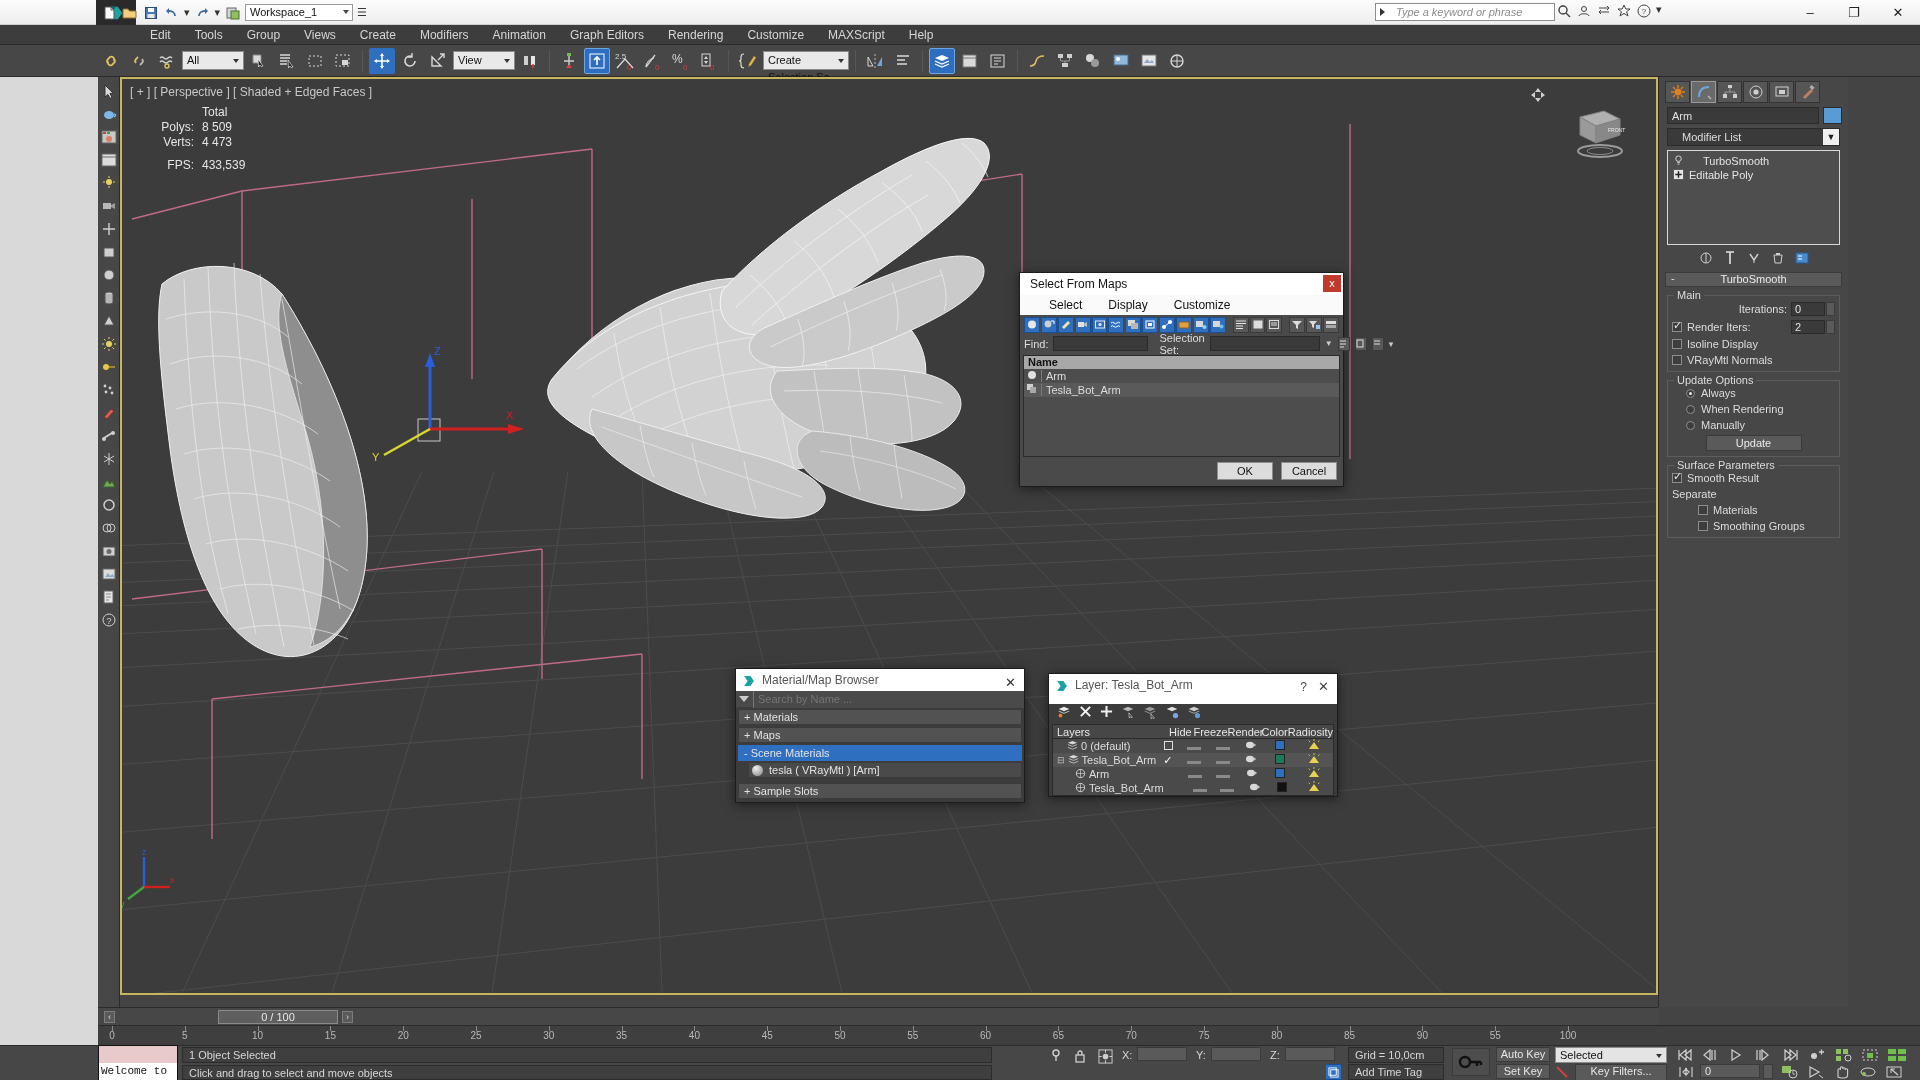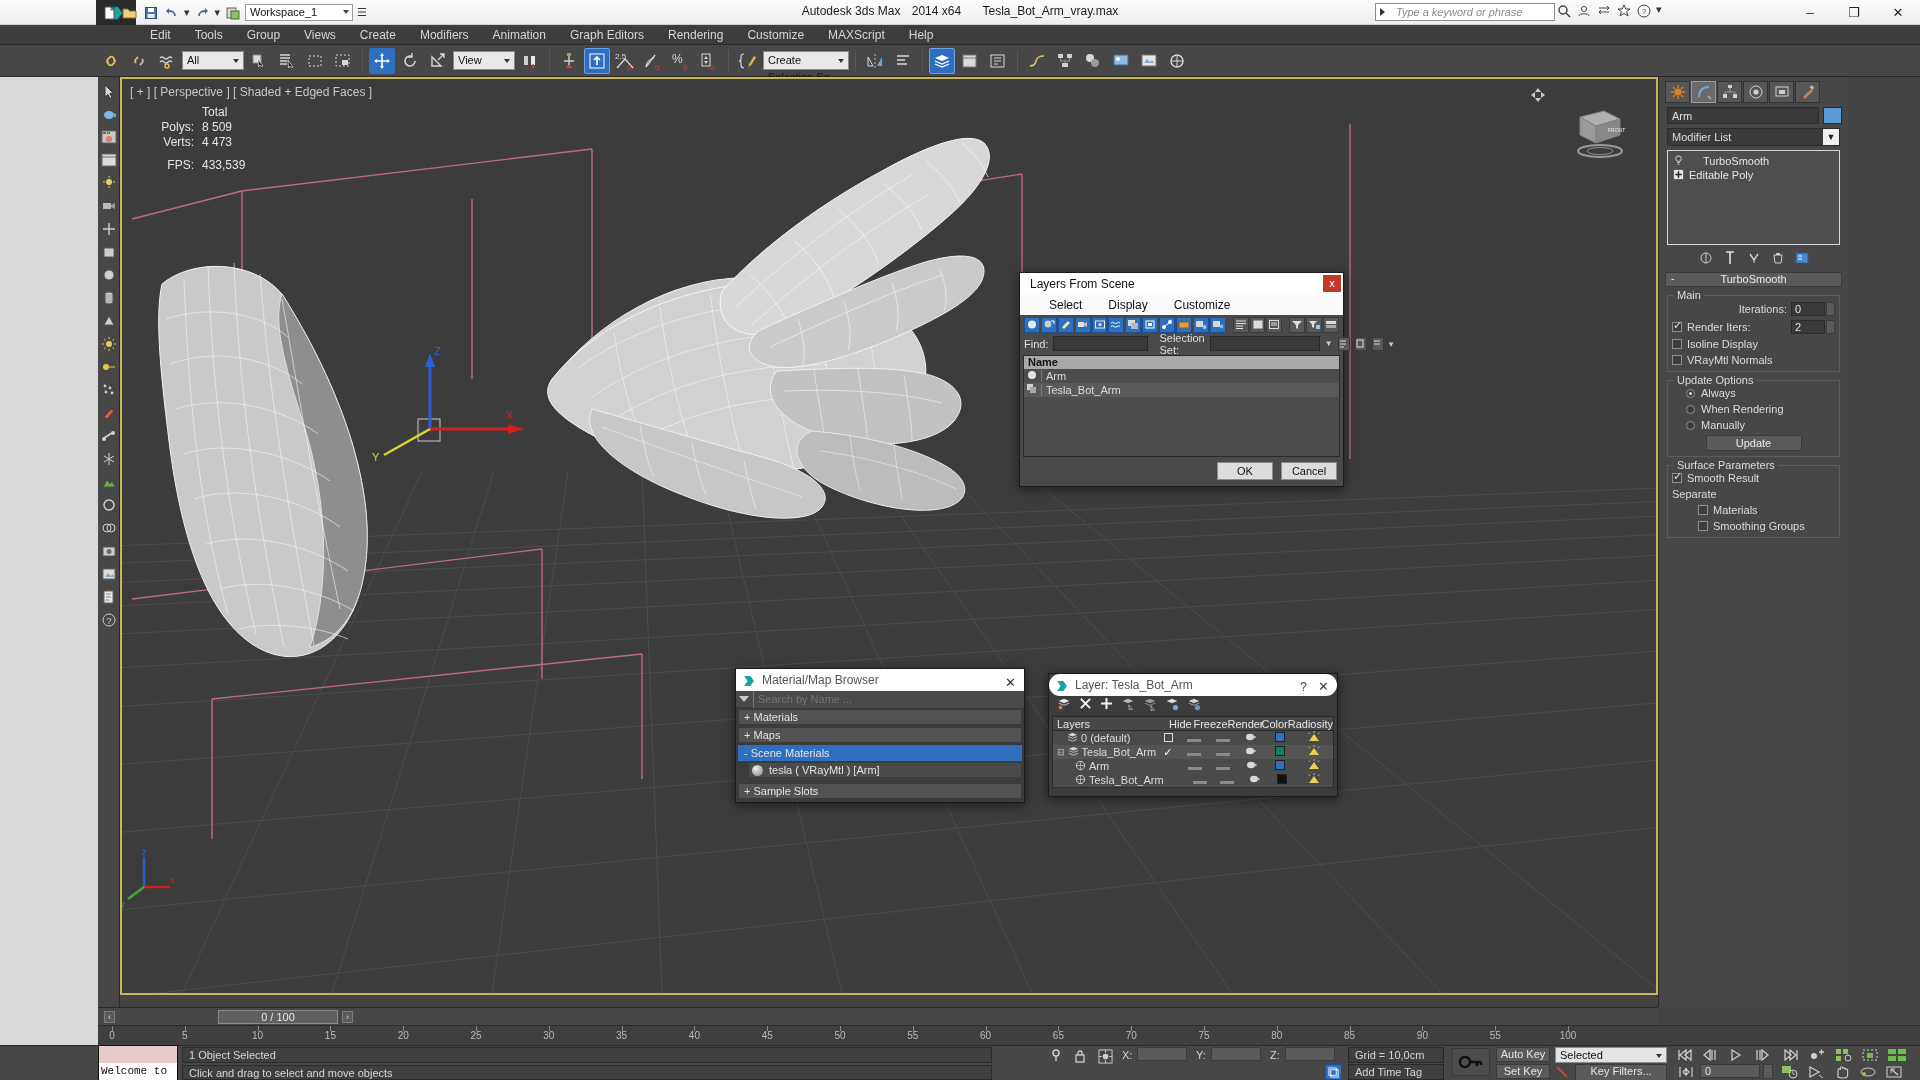--- a/index.html
+++ b/index.html
@@ -152,22 +152,22 @@
   .mmb-item { height:16px; margin:1px 2px 0 12px; background:#4a4a4a; border:1px solid #3b3b3b;
               font-size:11px; color:#e2e2e2; line-height:14px; padding-left:20px; position:relative;}
   .mmb-item .sph{position:absolute; left:3px; top:2px; width:11px;height:11px;border-radius:50%;
                  background:radial-gradient(circle at 35% 30%, #f0f0f0, #808080);}
 
   
   .lay {
     position:absolute; left:1048px; top:673px; width:290px; height:124px;
     background:#3c3c3c; border:1px solid #1c1c1c; box-shadow:0 2px 10px rgba(0,0,0,.5);
   }
-  .lay-title{ height:22px; background:#fff; color:#555; font-size:12px; line-height:22px;
-              padding-left:26px; position:relative;border-radius:11px;}
+  .lay-title{ height:30px; background:#fff; color:#555; font-size:12px; line-height:22px;
+              padding-left:26px; position:relative;}
   .lay-title .ic{position:absolute;left:6px;top:4px;width:14px;height:14px;}
   .lay-title .q{position:absolute;right:30px;top:2px;color:#444;font-size:12px;}
   .lay-title .x{position:absolute;right:8px;top:2px;color:#444;font-size:13px;}
   .lay-tools{ height:18px; display:flex; align-items:center; gap:8px; padding-left:8px;}
   .lay-grid{ margin:2px 3px; border:1px solid #2b2b2b; background:#4a4a4a;}
   .lay-hdr{ display:flex; font-size:11px; color:#e6e6e6; height:14px; align-items:center;
             background:#474747; border-bottom:1px solid #2b2b2b;}
   .lay-hdr div{ text-align:center; }
   .lay-row{ display:flex; font-size:11px; color:#dcdcdc; height:14px; align-items:center;}
   .lay-row.alt{ background:#545454; }
@@ -185,21 +185,21 @@
   }
   .cp-tabs{ display:flex; gap:1px; padding:4px 4px 2px 6px;}
   .cp-tab{ width:25px;height:22px; background:#565656; border:1px solid #333;
            display:flex;align-items:center;justify-content:center;}
   .cp-tab.active{ background:#6a6a6a; border-color:#9a9a9a;}
   .cp-name{ display:flex; padding:2px 6px 0 8px; gap:4px; }
   .cp-name input{ flex:1; height:17px; background:#3a3a3a; border:1px solid #2b2b2b;
                   color:#e0e0e0; font-size:11px; padding-left:4px;}
   .cp-color{ width:19px;height:17px; background:#5b9bd5; border:1px solid #2b2b2b;}
   .cp-modlist{ margin:4px 8px 0 8px; height:18px; background:#3a3a3a; border:1px solid #2b2b2b;
-               color:#ddd; font-size:11px; line-height:16px; padding-left:4px; position:relative;}
+               color:#ddd; font-size:11px; line-height:16px; padding-left:14px; position:relative;}
   .cp-modlist .arw{ position:absolute; right:0; top:0; width:16px;height:16px; background:#f0f0f0;
                     display:flex;align-items:center;justify-content:center; color:#222; font-size:9px;}
   .cp-stack{ margin:4px 8px 0 8px; height:95px; background:#4e4e4e; border:1px solid #d8d8d8;
              padding:3px 2px;}
   .cp-stack .srow{ height:14px; font-size:11px; color:#e4e4e4; display:flex; align-items:center; gap:5px;
                    padding-left:3px;}
   .cp-stackbtns{ display:flex; justify-content:center; gap:6px; margin-top:5px; }
   .cp-sb{ width:18px;height:16px; display:flex;align-items:center;justify-content:center;}
   .roll-hdr{ margin:6px 6px 0 6px; background:#5a5a5a; border:1px solid #3b3b3b; height:15px;
              font-size:11px; color:#eaeaea; text-align:center; line-height:13px; position:relative;}
@@ -312,25 +312,20 @@
             <rect x="1" y="2" width="9" height="10" fill="#d7d7d7" stroke="#666"></rect>
             <rect x="5" y="5" width="8" height="8" fill="#8fbf5f" stroke="#4a7030"></rect>
           </svg>
       </span>
       <div class="ws-combo">
         <span>Workspace_1</span>
         <span class="arw"></span>
       </div>
       <span class="ws-caret">☰</span>
     </div>
-    <div class="title-center">
-      <span>Autodesk 3ds Max</span>
-      <span>2014 x64</span>
-      <span style="margin-left:14px">Tesla_Bot_Arm_vray.max</span>
-    </div>
     <div class="searchbox">
       <span class="sarw"></span>
       <span>Type a keyword or phrase</span>
     </div>
     <div class="hdr-icons">
       <span class="hi">
           <svg width="14" height="14" viewBox="0 0 14 14">
             <circle cx="6" cy="6" r="4" fill="none" stroke="#444" stroke-width="1.5"></circle>
             <path d="M9 9l4 4" stroke="#444" stroke-width="1.5"></path>
           </svg>
@@ -930,21 +925,21 @@
           <text x="46" y="29" font-size="5" fill="#fff" font-family="sans-serif">FRONT</text>
         </g>
         <ellipse cx="38" cy="48" rx="22" ry="6" fill="none" stroke="#9a9a9a" stroke-width="2"></ellipse>
         <ellipse cx="38" cy="48" rx="13" ry="3.5" fill="none" stroke="#8a8a8a"></ellipse>
       </svg>
     </div>
   </div>
 
   <div class="sfs">
     <div class="sfs-title">
-      <span>Layers From Scene</span>
+      <span>Select From Maps</span>
       <div class="sfs-close">x</div>
     </div>
     <div class="sfs-menu">
       <span>Select</span>
       <span>Display</span>
       <span>Customize</span>
     </div>
     <div class="sfs-tools">
       <div class="sfs-tb">
           <svg width="12" height="11" viewBox="0 0 12 11">

